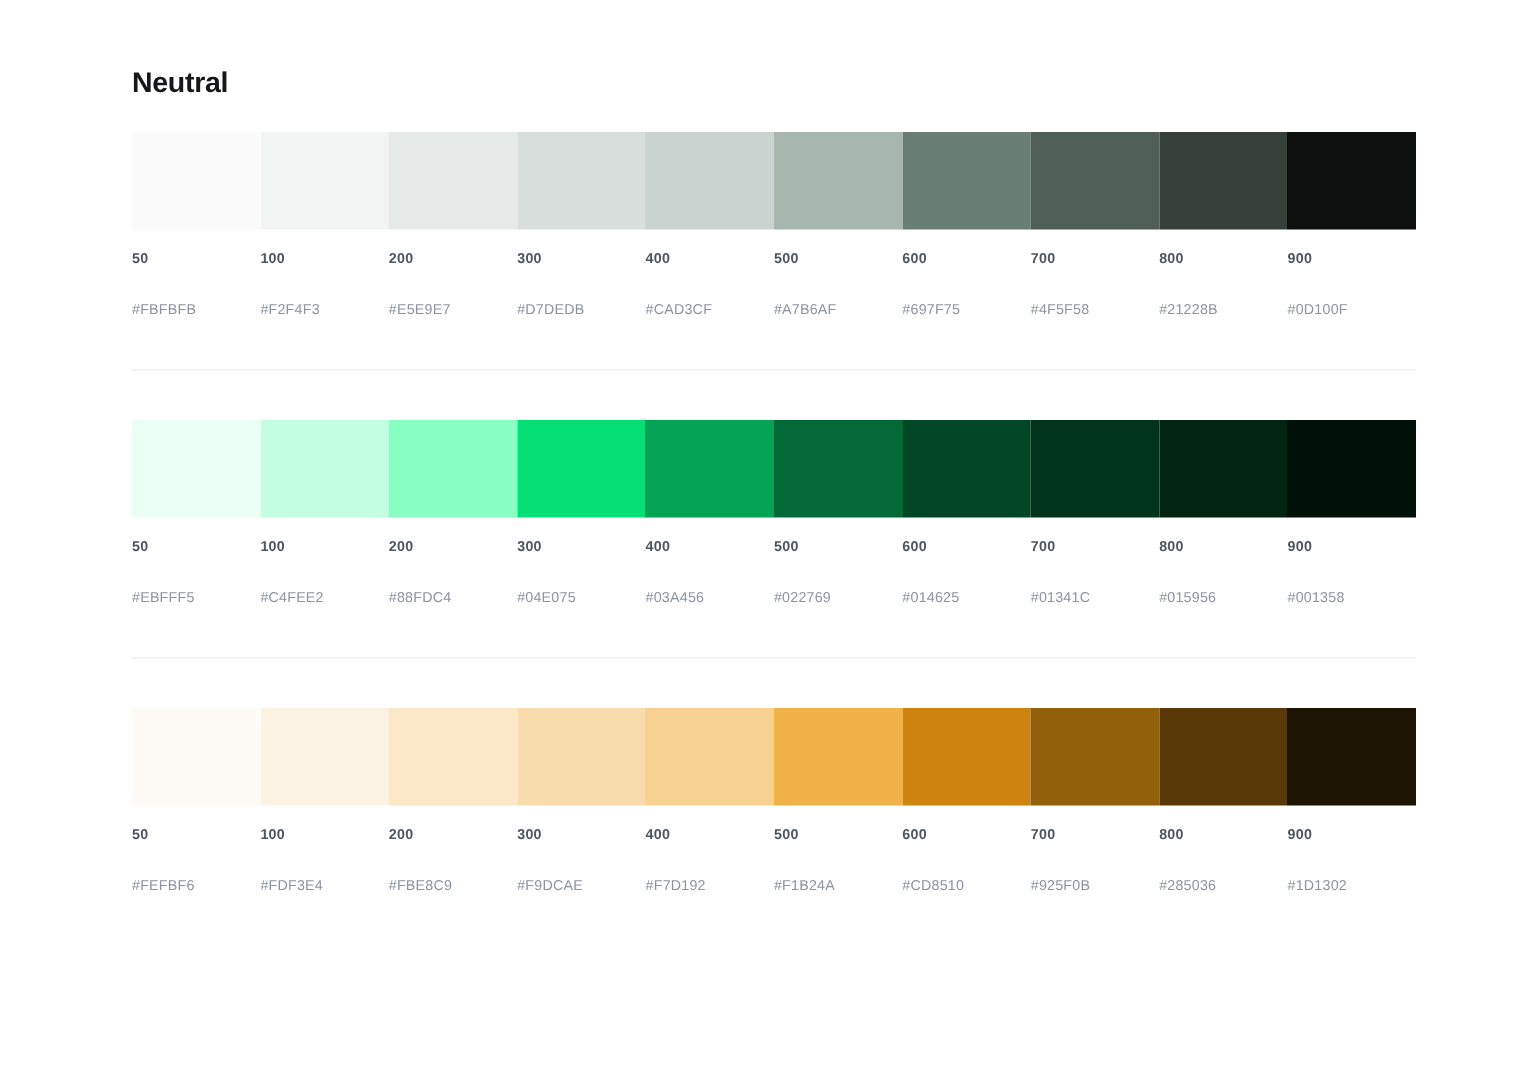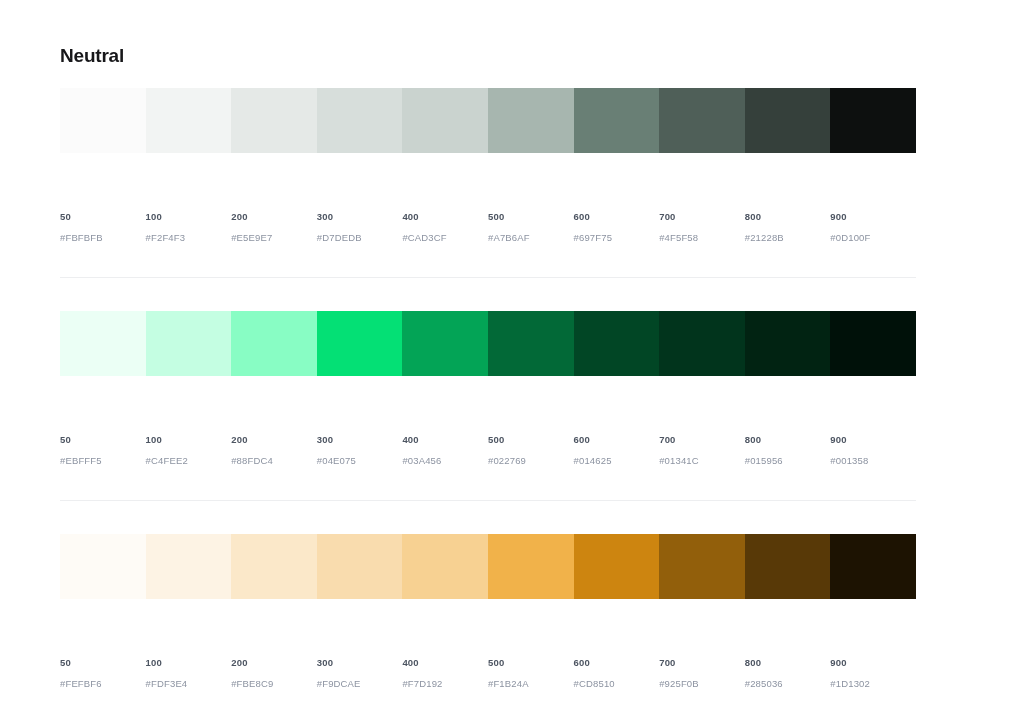--- a/index.html
+++ b/index.html
@@ -16,21 +16,21 @@
   .page {
     position: relative;
     width: 1024px;
     height: 711px;
     background: #FFFFFF;
     overflow: hidden;
   }
 
   .palette-stack {
     position: absolute;
-    left: 60px;
+    left: 88px;
     top: 44px;
     width: 856px;
   }
 
   .palette-section {
     width: 856px;
   }
 
   .section-heading {
     font-family: "Liberation Sans", sans-serif;
@@ -68,32 +68,31 @@
   }
 
   .step-label {
     font-family: "Liberation Sans", sans-serif;
     font-size: 9.5px;
     font-weight: bold;
     color: #4D5562;
     letter-spacing: 0.2px;
     line-height: 13px;
     display: block;
-    margin-top: 44px;
   }
 
   .hex-label {
     font-family: "Liberation Sans", sans-serif;
     font-size: 9.5px;
     font-weight: normal;
     color: #8C93A1;
     letter-spacing: 0.15px;
     line-height: 13px;
     display: block;
-    margin-top: 8px;
+    margin-top: 21px;
   }
 
   .section-divider {
     width: 856px;
     height: 1px;
     background: #EDEEF0;
     border: 0;
     margin-top: 33px;
     margin-bottom: 33px;
   }

